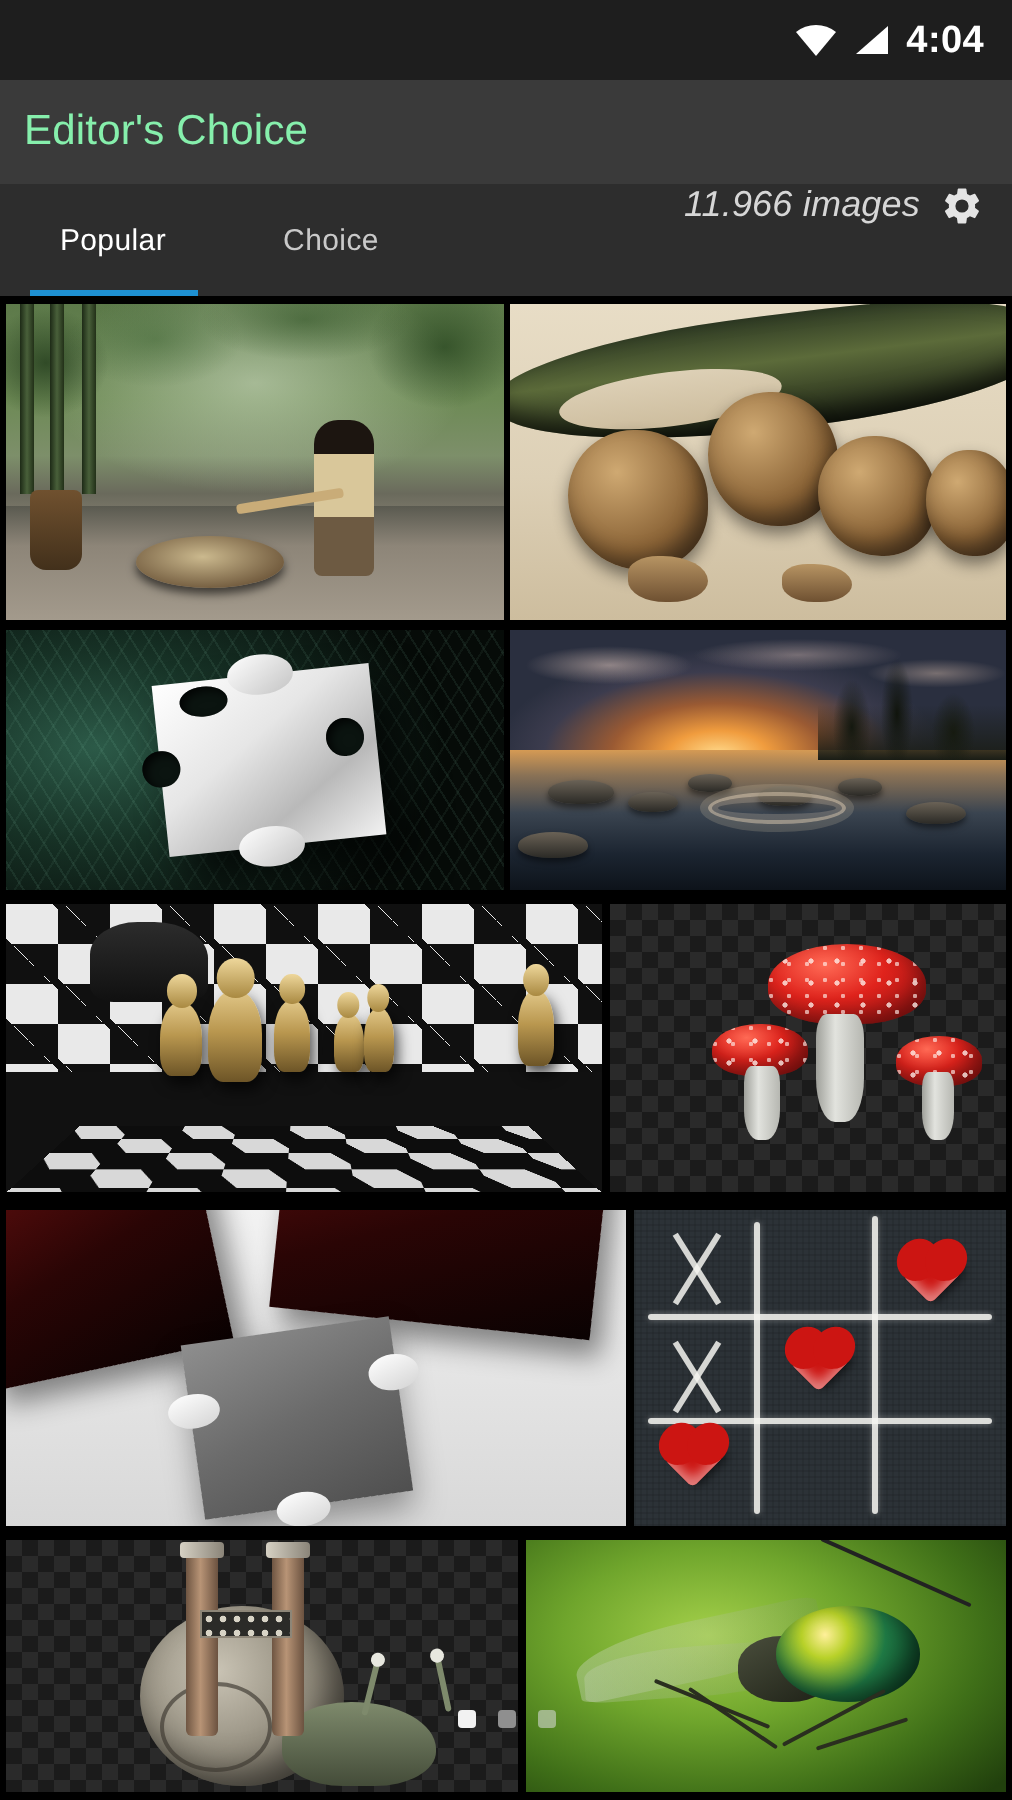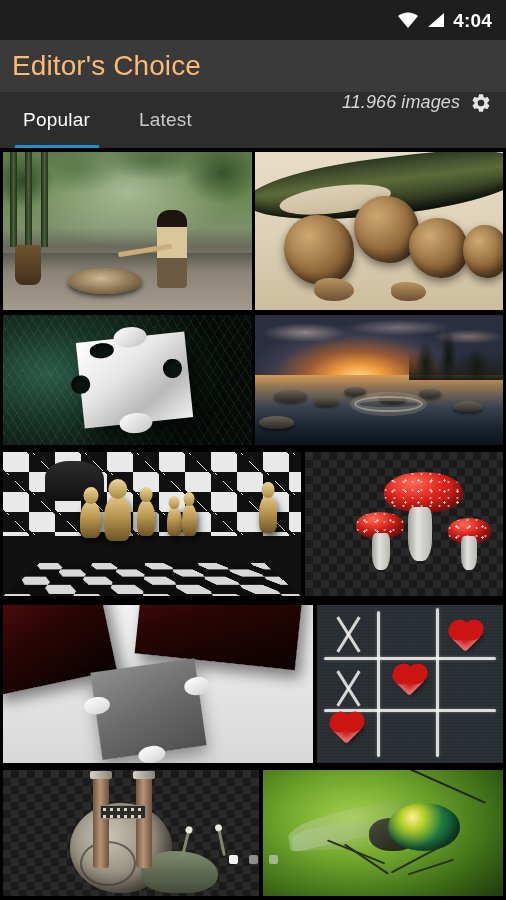--- a/index.html
+++ b/index.html
@@ -21,35 +21,35 @@
     font-size:19px; font-weight:bold; color:#fff;
     letter-spacing:.2px; line-height:1;
   }
 
   
   #app-bar {
     height:52px; background:#3a3a3a;
     display:flex; align-items:center; padding-left:12px;
   }
   #page-title {
-    font-size:28px; color:#fdba74; font-weight:400; letter-spacing:.1px;
+    font-size:21px; color:#86efac; font-weight:400; letter-spacing:.1px;
   }
 
   
   #tab-bar {
     height:56px; background:#2d2d2d;
     display:flex; align-items:stretch; position:relative;
   }
   .tab {
     display:flex; align-items:center; justify-content:center;
     position:relative; cursor:pointer;
   }
   #tab-popular { width:113px; }
   #tab-latest  { width:105px; }
-  .tab-label { font-size:19px; letter-spacing:.2px;text-align:center; }
+  .tab-label { font-size:15px; letter-spacing:.2px;text-align:center; }
   #tab-popular .tab-label { color:#fff; }
   #tab-latest  .tab-label { color:#c9c9c9; }
   #tab-indicator {
     position:absolute; left:15px; bottom:0;
     width:84px; height:3px; background:#1e90d2;
   }
   #tab-right {
     flex:1; display:flex; align-items:flex-start; justify-content:flex-end;
     padding-right:14px; gap:10px;font-style:italic;
   }
@@ -455,21 +455,21 @@
 
 <div id="app-bar">
   <span id="page-title">Editor's Choice</span>
 </div>
 
 <div id="tab-bar">
   <div class="tab" id="tab-popular">
     <span class="tab-label">Popular</span>
   </div>
   <div class="tab" id="tab-latest">
-    <span class="tab-label">Latest</span>
+    <span class="tab-label">Choice</span>
   </div>
   <div id="tab-indicator"></div>
   <div id="tab-right">
     <span id="image-count">11.966 images</span>
     <span id="settings-icon">
       <svg width="22" height="22" viewBox="0 0 24 24">
         <path fill="#e4e4e4" d="M19.1 12.9a7.6 7.6 0 0 0 .06-.9 7.6 7.6 0 0 0-.07-.93l2.01-1.58a.48.48 0 0 0 .12-.61l-1.9-3.3a.48.48 0 0 0-.59-.2l-2.37.95a7.2 7.2 0 0 0-1.6-.93l-.36-2.52a.47.47 0 0 0-.47-.4h-3.8a.47.47 0 0 0-.47.4l-.36 2.52c-.58.24-1.11.55-1.6.93l-2.37-.95a.48.48 0 0 0-.59.2l-1.9 3.3c-.12.2-.07.46.12.61L4.9 11.07c-.04.3-.07.62-.07.93s.03.6.07.9L2.9 14.5a.48.48 0 0 0-.12.6l1.9 3.3c.12.21.37.28.59.2l2.37-.95c.49.38 1.02.69 1.6.93l.36 2.52c.03.23.23.4.47.4h3.8c.24 0 .44-.17.47-.4l.36-2.52c.58-.24 1.11-.55 1.6-.93l2.37.95c.22.08.47.01.59-.2l1.9-3.3a.48.48 0 0 0-.12-.6l-2.04-1.6ZM12 15.6A3.6 3.6 0 1 1 12 8.4a3.6 3.6 0 0 1 0 7.2Z"></path>
       </svg>
     </span>
   </div>

